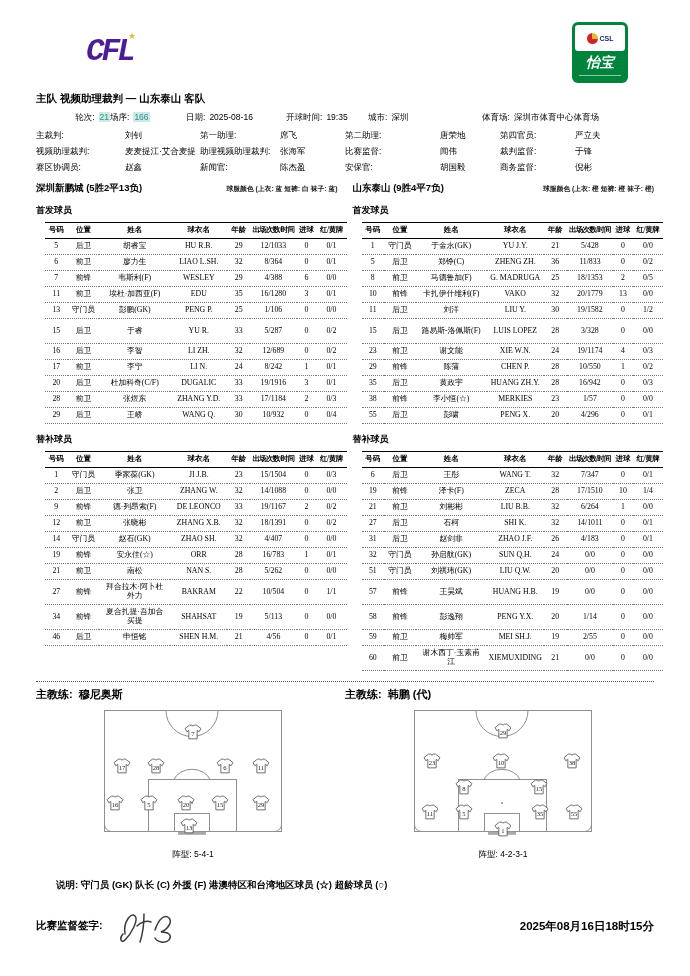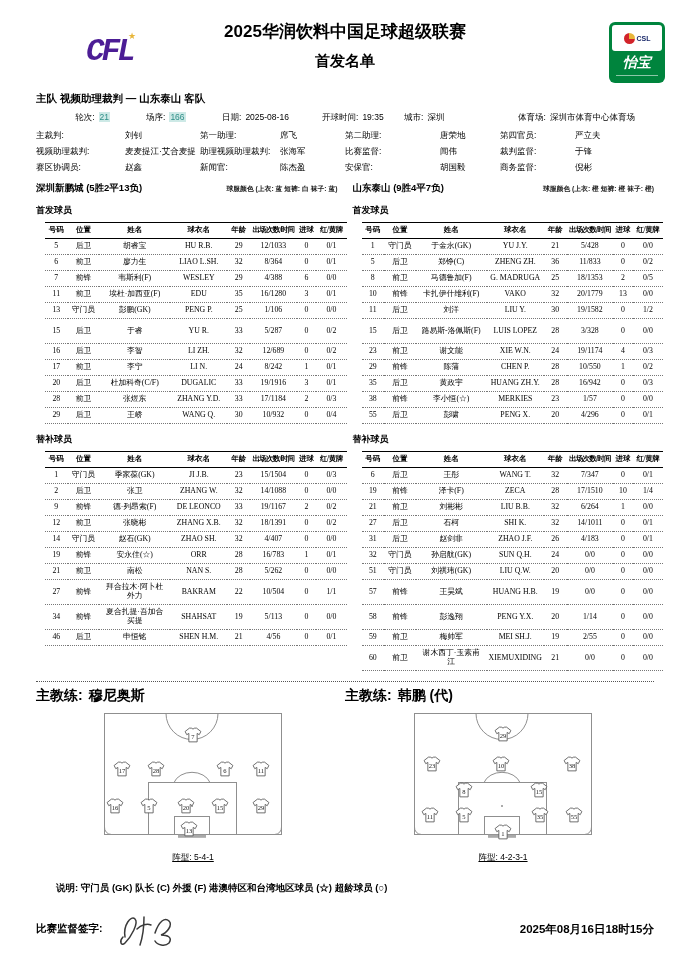--- a/index.html
+++ b/index.html
@@ -7,36 +7,36 @@
         font-family:"Liberation Serif",serif;color:#000;}
   
   .header{position:relative;height:90px;}
   .titles{position:absolute;left:0;right:0;top:20px;text-align:center;}
   .title1{font-family:"Liberation Sans",sans-serif;font-weight:bold;font-size:17px;}
   .title2{font-family:"Liberation Sans",sans-serif;font-weight:bold;font-size:15px;margin-top:9px;}
   .cfl-logo{position:absolute;left:86px;top:28px;width:60px;height:50px;}
   .cfl-text{font-family:Liberation Mono, monospace;font-weight:bold;font-style:italic;
             font-size:31px;color:#4c1d95;letter-spacing:-3px;line-height:48px;}
   .cfl-star{position:absolute;top:3px;right:10px;color:#e8b63a;font-size:9px;}
-  .csl-logo{position:absolute;left:609px;top:22px;width:56px;height:61px;background:#00843d;
+  .csl-logo{position:absolute;left:572px;top:22px;width:56px;height:61px;background:#00843d;
             border-radius:6px;padding:3px 3px 2px;box-sizing:border-box;}
   .csl-crest{background:#fff;border-radius:3px;height:26px;display:flex;align-items:center;justify-content:center;gap:2px;}
   .csl-ball{width:11px;height:11px;border-radius:50%;
             background:conic-gradient(#e8b63a 0 28%,#d2232a 0 100%);}
   .csl-csl{font-family:"Liberation Sans",sans-serif;font-weight:bold;font-size:7px;color:#1b2a6b;}
   .csl-brand{color:#fff;text-align:center;font-family:"Liberation Sans",sans-serif;
              font-weight:bold;font-style:italic;font-size:14px;margin-top:3px;}
   .csl-line{border-top:1px solid rgba(255,255,255,.55);margin:3px 4px 0;height:4px;}
   
   .match-info{margin:2px 36px 0;}
   .teams-line{font-family:"Liberation Sans",sans-serif;font-weight:bold;font-size:10.5px;}
   .meta-line{margin-top:6px;font-family:"Liberation Sans",sans-serif;font-size:8.5px;display:flex;}
   .meta-line .pair{display:inline-block;}
   .meta-line .pair:nth-child(1){width:74px;text-align:right;}
-  .meta-line .pair:nth-child(2){width:76px;margin-left:36px;}
+  .meta-line .pair:nth-child(2){width:76px;}
   .meta-line .pair:nth-child(3){width:100px;}
   .meta-line .pair:nth-child(4){width:82px;}
   .meta-line .pair:nth-child(5){width:114px;}
   .p-label{margin-right:4px;}
   .teal{color:#2f8f88;background:#cde9e6;padding:0 1px;}
   .officials{margin-top:6px;display:grid;grid-template-columns:89px 75px 80px 65px 95px 60px 75px 1fr;
              row-gap:5px;font-family:"Liberation Sans",sans-serif;font-size:8.5px;line-height:11px;}
   
   .teams-row{display:flex;margin:9px 36px 0;gap:15px;}
   .team-col{width:302px;}
@@ -58,24 +58,24 @@
   table.lineup th:nth-child(3),table.lineup td:nth-child(3){width:23.5%;}
   table.lineup th:nth-child(4),table.lineup td:nth-child(4){width:19%;}
   table.lineup th:nth-child(5),table.lineup td:nth-child(5){width:7.5%;}
   table.lineup th:nth-child(6),table.lineup td:nth-child(6){width:15.5%;}
   table.lineup th:nth-child(7),table.lineup td:nth-child(7){width:6.5%;}
   table.lineup th:nth-child(8),table.lineup td:nth-child(8){width:10%;}
   table.lineup td:nth-child(3){padding:0 3px;}
   
   .full-dotted{border-top:1px dotted #555;margin:10px 36px 0;}
   .coach-row{display:flex;margin:5px 36px 0;font-family:"Liberation Sans",sans-serif;
-             font-weight:bold;font-size:14px;}
+             font-weight:bold;font-size:11px;}
   .coach-half{width:316px;}
   .coach-label{margin-right:6px;}
-  .pitches-row{display:flex;margin:8px 36px 17px;text-decoration:underline;}
+  .pitches-row{display:flex;margin:8px 36px 17px;}
   .pitch-wrap{width:178px;}
   .pitch-wrap.left{margin-left:68px;}
   .pitch-wrap.right{margin-left:132px;}
   .pitch{position:relative;width:178px;height:125px;}
   .pitch svg.field{position:absolute;left:0;top:0;}
   .jersey{position:absolute;transform:translate(-50%,0);width:19px;height:16px;}
   .pitch-caption{text-align:center;font-family:"Liberation Sans",sans-serif;font-size:8.5px;margin-top:14px;}
   
   .legend-line{margin:18px 56px 0;font-family:"Liberation Sans",sans-serif;font-weight:bold;font-size:9.5px;}
   .sign-row{margin:12px 36px 0;display:flex;align-items:center;}
@@ -85,24 +85,20 @@
 </style>
 </head>
 <body>
 
 <div class="page">
 
   <div class="header">
     <div class="cfl-logo">
       <span class="cfl-text">CFL</span>
       <span class="cfl-star">★</span>
-    </div>
-    <div class="titles">
-      <div class="title1">2025华润饮料中国足球超级联赛</div>
-      <div class="title2">首发名单</div>
     </div>
     <div class="csl-logo">
       <div class="csl-crest">
         <span class="csl-ball"></span>
         <span class="csl-csl">CSL</span>
       </div>
       <div class="csl-brand">怡宝</div>
       <div class="csl-line"></div>
     </div>
   </div>

